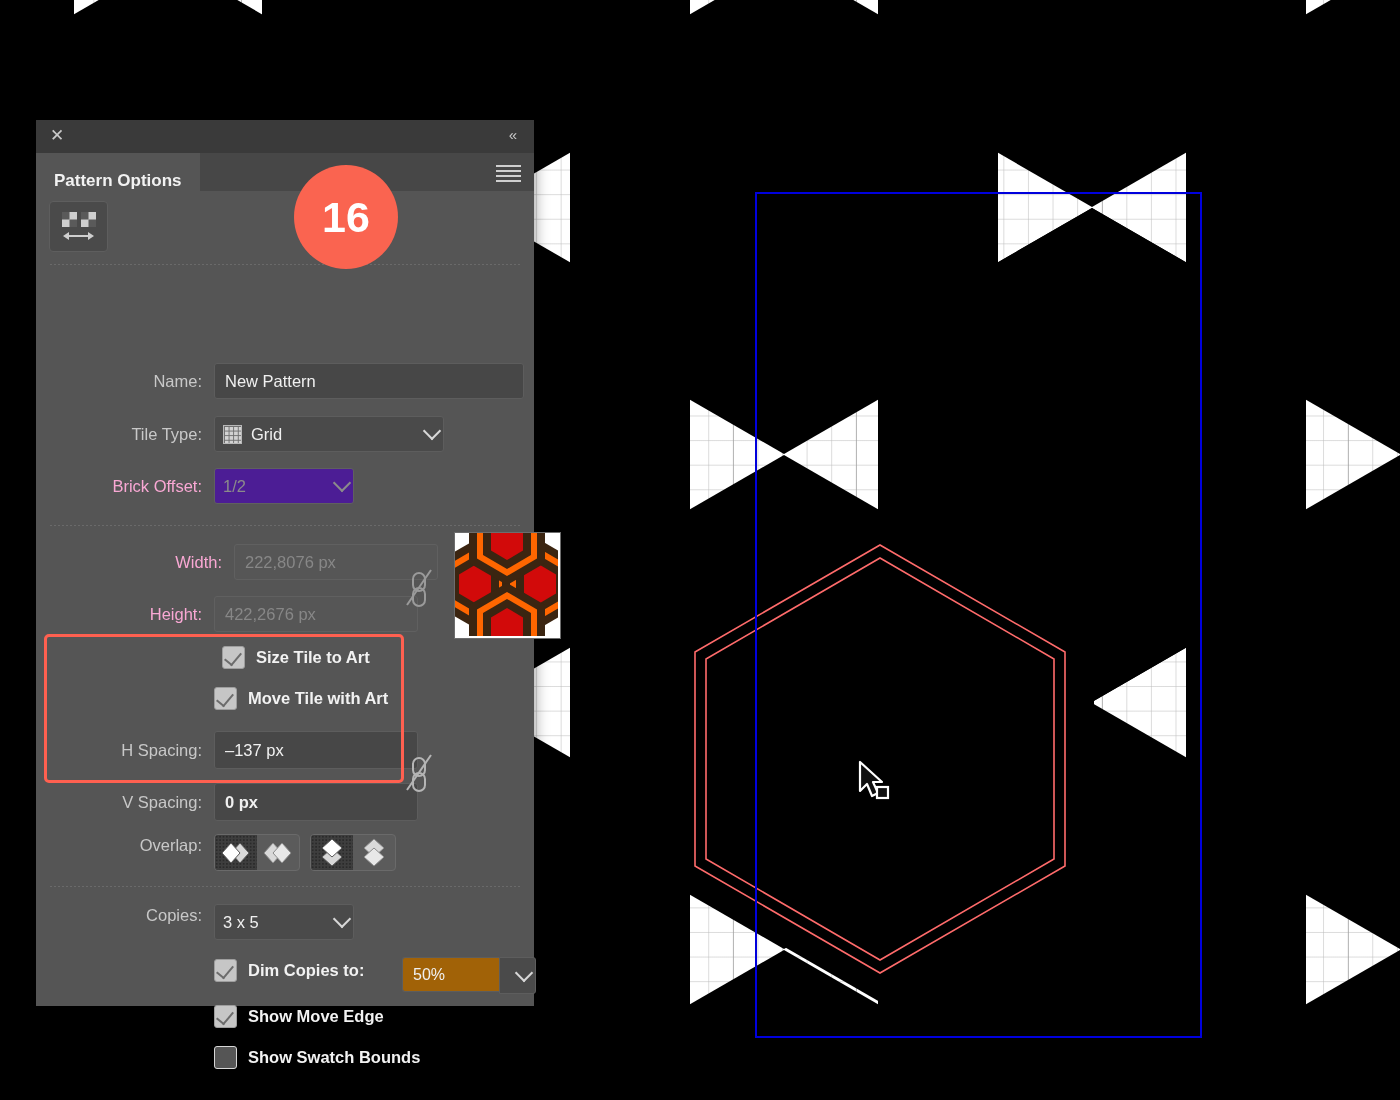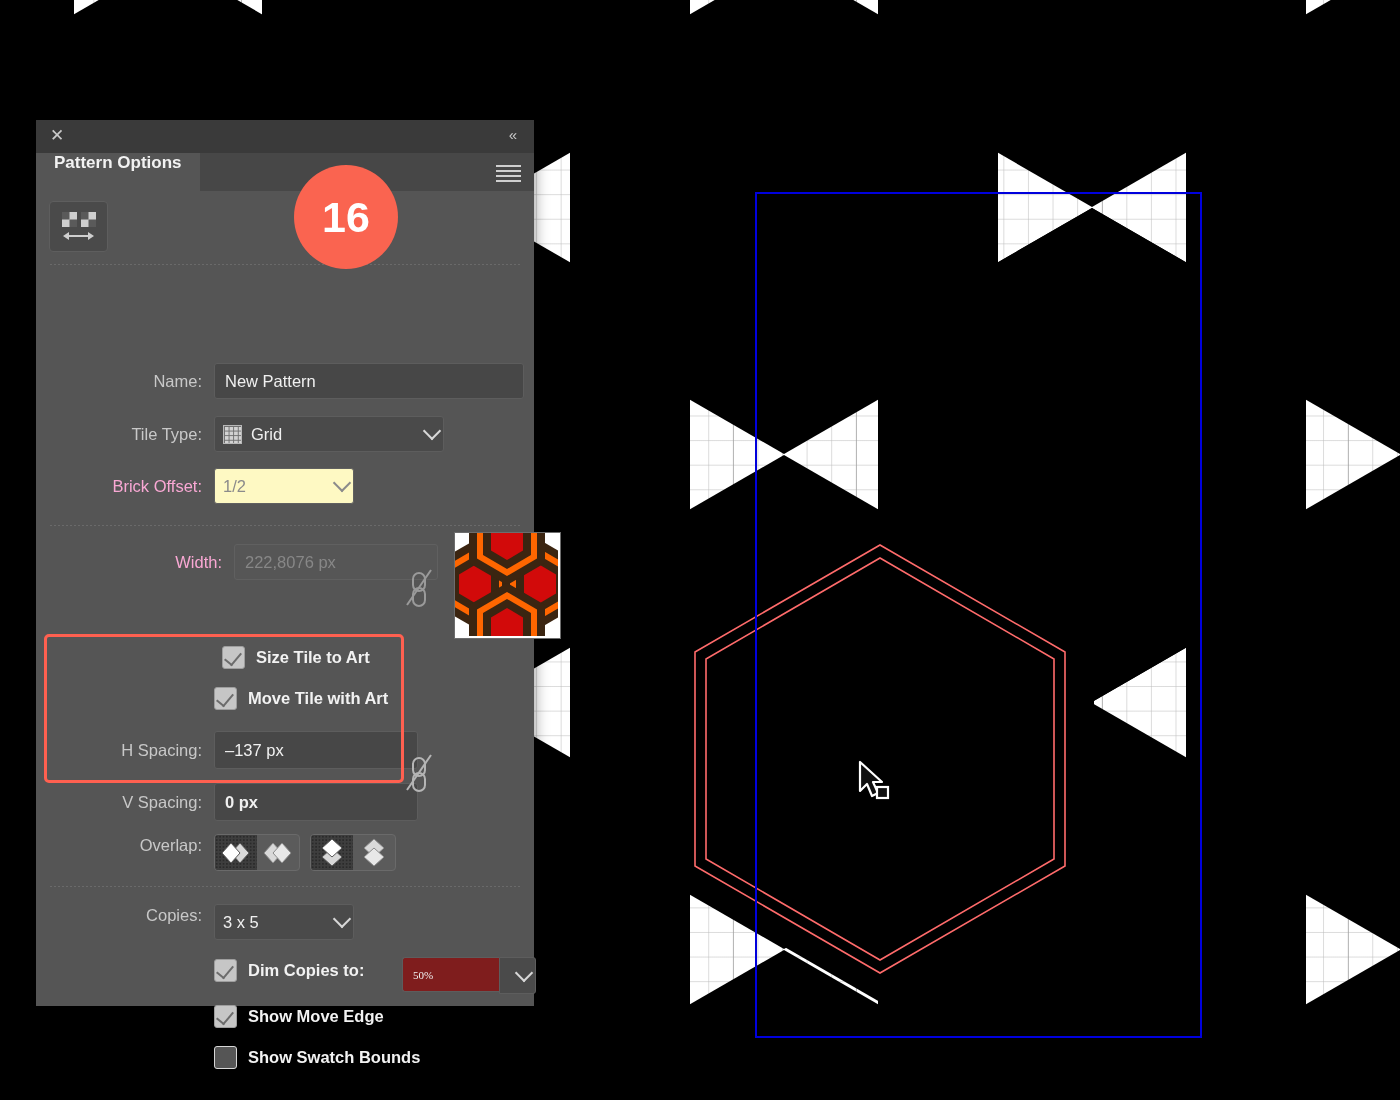--- a/index.html
+++ b/index.html
@@ -38,21 +38,21 @@
     color:#c9c9c9;font-size:17px;line-height:18px;text-align:center;cursor:pointer;
   }
   .tb-collapse{
     position:absolute;right:12px;top:6px;width:20px;height:18px;
     color:#c9c9c9;font-size:15px;line-height:18px;text-align:center;letter-spacing:-2px;cursor:pointer;
   }
   #panel-tabs{position:relative;height:38px;background:#474747;}
   .tab{
     position:absolute;left:0;top:0;height:38px;padding:0 18px;
     background:#555555;color:#f2f2f2;font-size:17px;font-weight:bold;
-    display:flex;align-items:flex-start;
+    display:flex;align-items:flex-end;
   }
   .panel-menu{
     position:absolute;right:13px;top:12px;width:25px;height:15px;cursor:pointer;
   }
   .panel-menu i{display:block;height:2px;background:#cfcfcf;margin-bottom:3px;}
 
   #panel-body{position:relative;background:#555555;height:815px;}
 
   .tilebtn{
     position:absolute;left:13px;top:10px;width:57px;height:49px;
@@ -69,21 +69,21 @@
     background:#474747;border:1px solid #5d5d5d;border-radius:3px;
     color:#f0f0f0;font-size:16.5px;display:flex;align-items:center;
     padding:0 10px;box-sizing:border-box;
   }
   .field.disabled{background:#565656;border-color:#606060;color:#878787;}
   .select{
     background:#4a4a4a;border:1px solid #5d5d5d;border-radius:3px;
     color:#f0f0f0;font-size:16.5px;display:flex;align-items:center;
     padding:0 8px;box-sizing:border-box;cursor:pointer;position:relative;
   }
-  .select.disabled{background:#fef9c3;border-color:#606060;color:#8b8b8b;cursor:default;}
+  .select.disabled{background:#4c1d95;border-color:#606060;color:#8b8b8b;cursor:default;}
   .chev{position:absolute;right:10px;top:50%;transform:translateY(-60%);
     width:11px;height:11px;border-right:2px solid #d8d8d8;border-bottom:2px solid #d8d8d8;
     transform-origin:center;rotate:45deg;margin-top:-4px;}
   .select.disabled .chev{border-color:#8b8b8b;}
 
   .gridicon{width:19px;height:19px;margin-right:9px;
      background:#d2d2d2;
      background-image:
        linear-gradient(to right,#6d6d6d 1px,transparent 1px),
        linear-gradient(to bottom,#6d6d6d 1px,transparent 1px);
@@ -105,22 +105,22 @@
   .hl{position:absolute;left:44px;top:563px;width:354px;height:143px;
       border:3px solid #ff6050;border-radius:5px;pointer-events:none;}
 
   .ovgroup{position:absolute;display:flex;background:#5b5b5b;border:1px solid #6a6a6a;border-radius:4px;overflow:hidden;}
   .ovbtn{width:42px;height:35px;display:flex;align-items:center;justify-content:center;cursor:pointer;}
   .ovbtn.sel{background-color:#3e3e3e;
      background-image:radial-gradient(#2a2a2a 0.8px, transparent 0.9px);
      background-size:3.4px 3.4px;}
 
   .dimsel{position:absolute;left:366px;top:885px;display:flex;}
-  .dimsel .val{width:97px;height:35px;background:#7f1d1d;border:1px solid #5d5d5d;border-right:none;
-      border-radius:3px 0 0 3px;color:#f0f0f0;font-size:11px;display:flex;align-items:center;padding-left:10px;box-sizing:border-box;font-family:Liberation Serif, serif;}
+  .dimsel .val{width:97px;height:35px;background:#a16207;border:1px solid #5d5d5d;border-right:none;
+      border-radius:3px 0 0 3px;color:#f0f0f0;font-size:16px;display:flex;align-items:center;padding-left:10px;box-sizing:border-box;}
   .dimsel .btn{width:35px;height:35px;background:#4a4a4a;border:1px solid #5d5d5d;border-radius:0 3px 3px 0;position:relative;cursor:pointer;}
 
   
   #badge{
     position:absolute;left:294px;top:165px;width:104px;height:104px;border-radius:50%;
     background:#fa6450;color:#fff;display:flex;align-items:center;justify-content:center;
     font-size:43px;font-weight:bold;
   }
 
   
@@ -301,20 +301,26 @@
 
       <div class="sep" style="top:334px;"></div>
 
       <div class="row" style="left:0;top:353px;width:498px;padding-left:20px;">
         <div class="lbl dim" style="width:166px;">Width:</div>
         <div class="field disabled" style="margin-left:12px;width:204px;height:36px;">
           <span>222,8076 px</span>
         </div>
       </div>
 
+      <div class="row" style="left:0;top:405px;width:498px;">
+        <div class="lbl dim" style="width:166px;">Height:</div>
+        <div class="field disabled" style="margin-left:12px;width:204px;height:36px;">
+          <span>422,2676 px</span>
+        </div>
+      </div>
 
       <svg class="chainicon" style="left:368px;top:375px;" viewBox="0 0 30 42">
         <path d="M15,7 a6,6 0 0 1 6,6 v6 a6,6 0 0 1 -12,0 v-6 a6,6 0 0 1 6,-6 z" fill="none" stroke="#9a9a9a" stroke-width="2"></path>
         <path d="M15,22 a6,6 0 0 1 6,6 v6 a6,6 0 0 1 -12,0 v-6 a6,6 0 0 1 6,-6 z" fill="none" stroke="#9a9a9a" stroke-width="2"></path>
         <line x1="3" y1="39" x2="27" y2="4" stroke="#9a9a9a" stroke-width="2"></line>
       </svg>
 
       <div class="cbrow" style="left:178px;top:455px;padding-left:8px;">
         <span class="cb">
             <i class="tick"></i>

